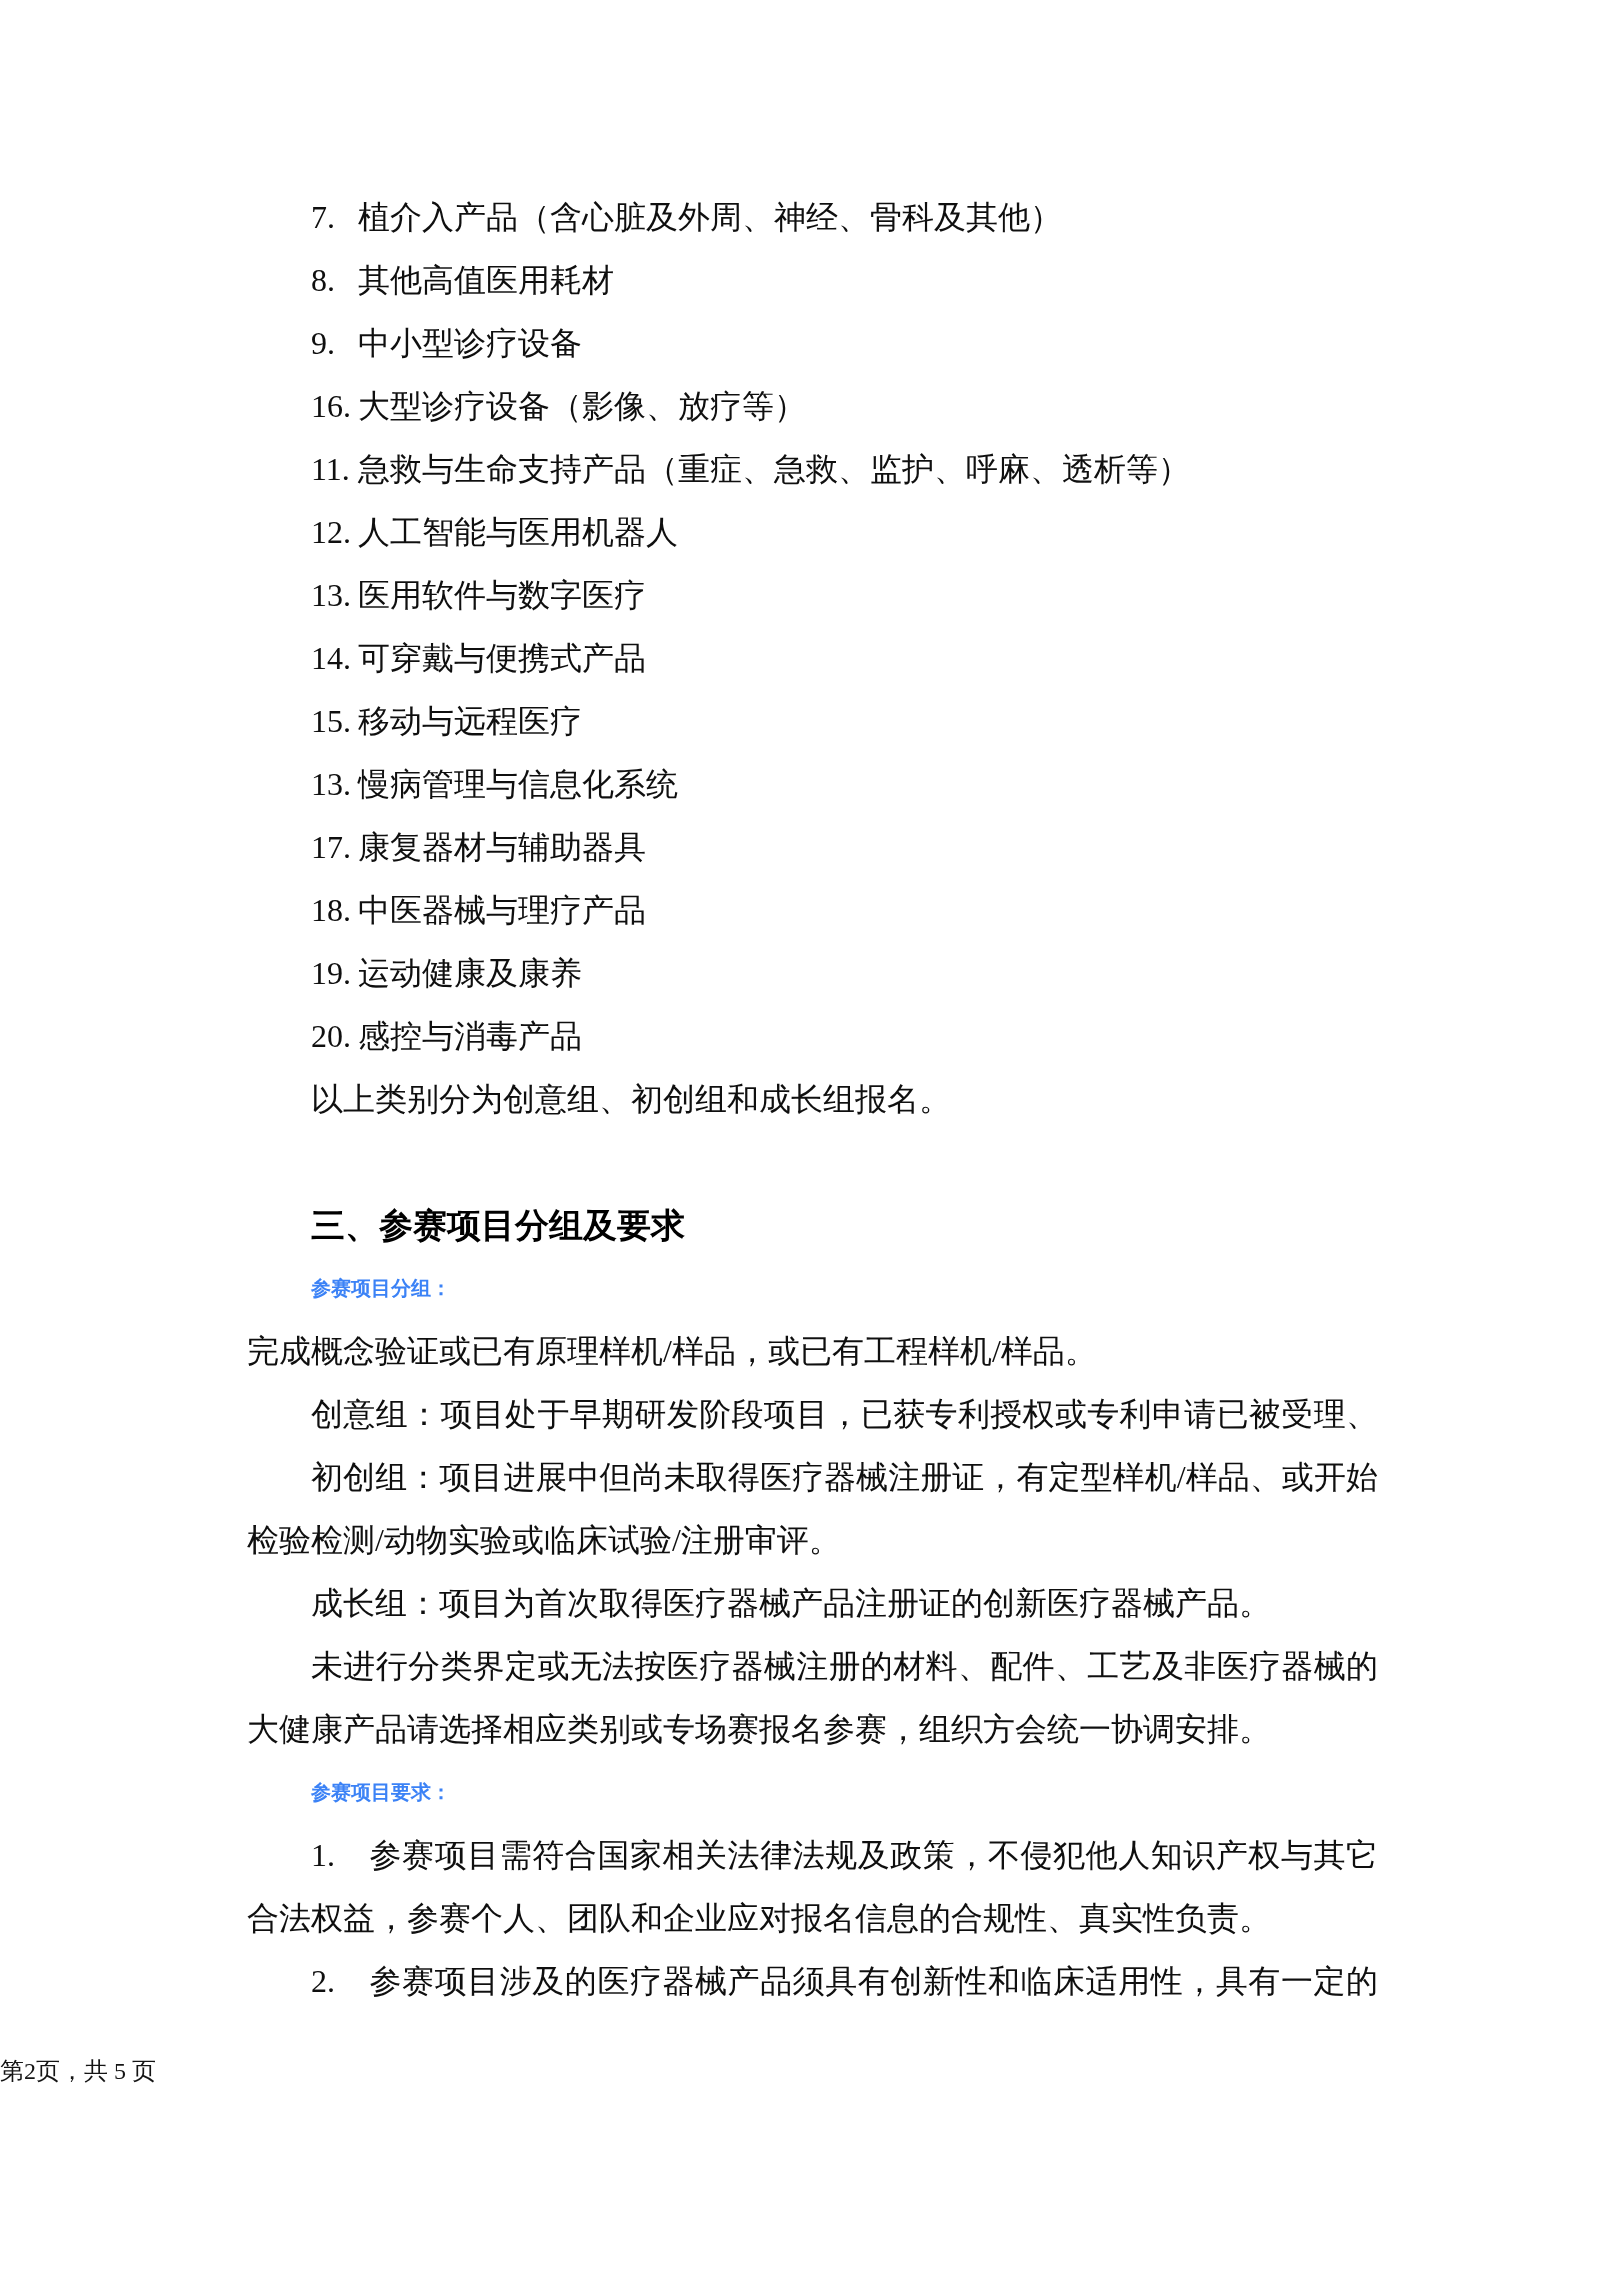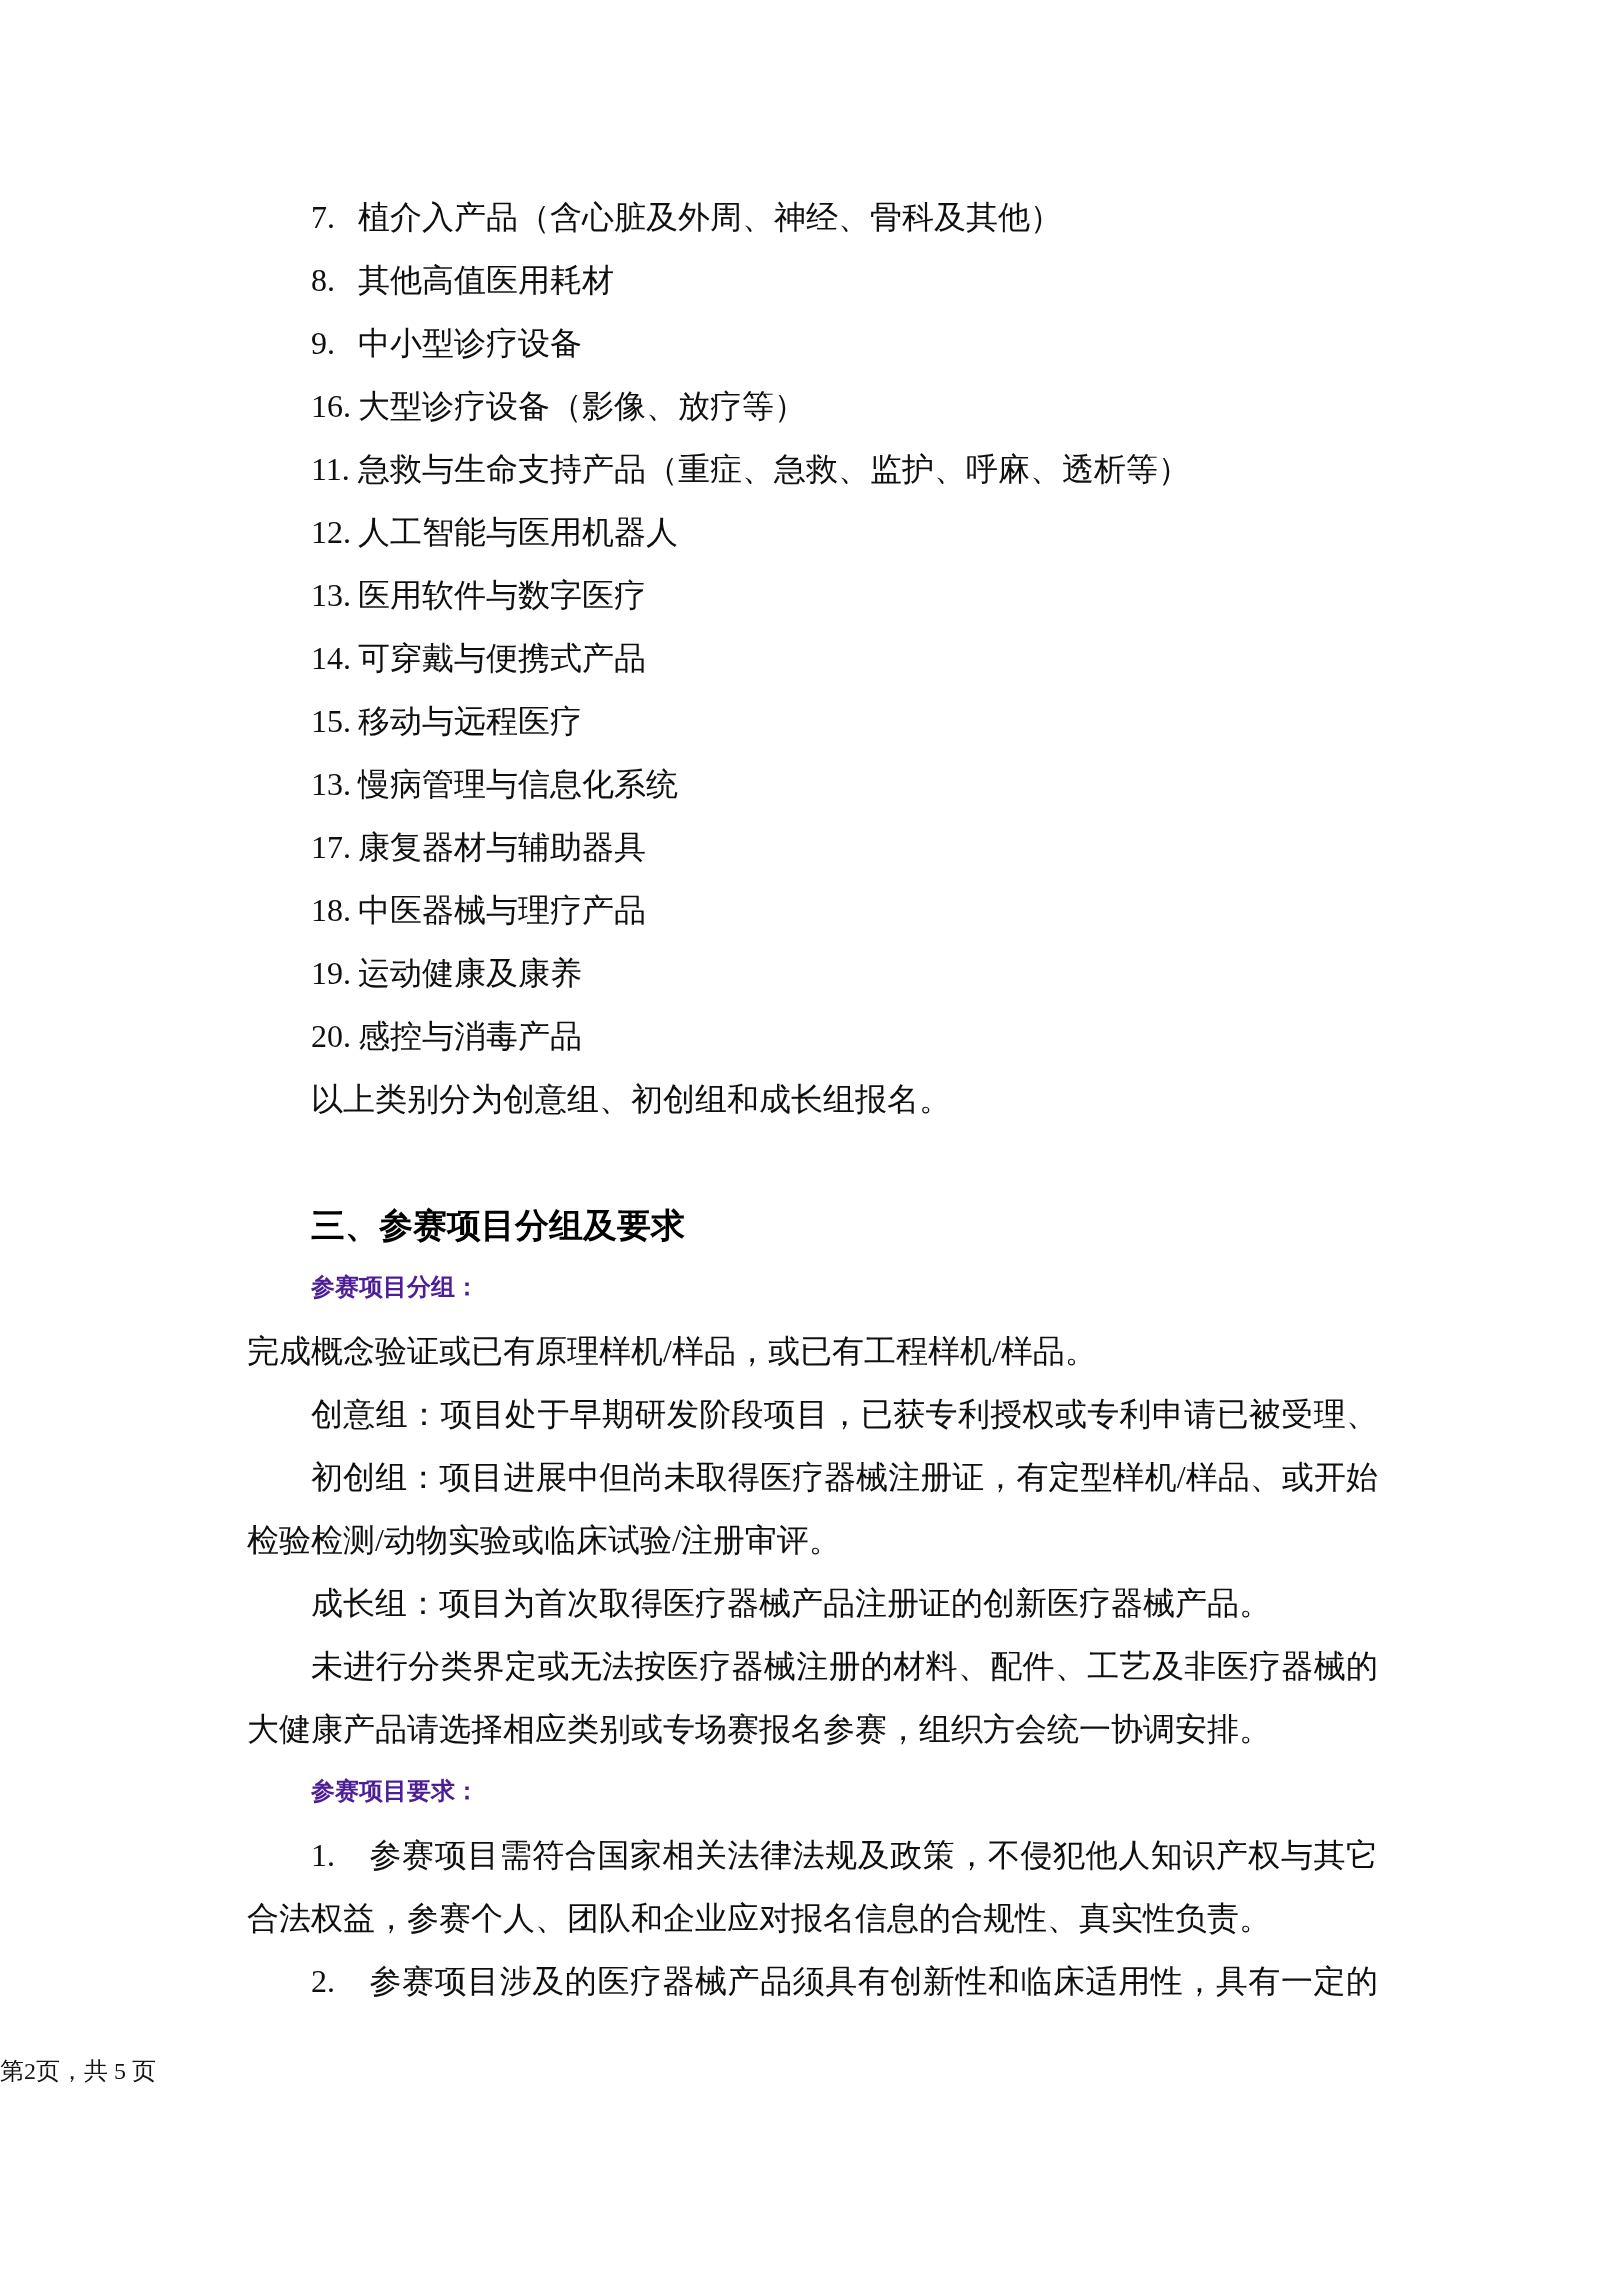--- a/index.html
+++ b/index.html
@@ -45,24 +45,24 @@
     min-width: 58px;
   }
   .heading {
     font-family: "Liberation Sans", "DejaVu Sans", sans-serif;
     font-weight: 700;
     font-size: 34px;
     color: #000000;
     margin-top: 63px; 
   }
   .subheading {
-    font-family: Liberation Mono, monospace;
+    font-family: Liberation Serif, serif;
     font-weight: 700;
-    font-size: 24px;
-    color: #4c1d95;
+    font-size: 20px;
+    color: #3b82f6;
   }
   .footer {
     position: absolute;
     top: 2040px;
     left: 0;
     width: 1623px;
     line-height: 63px;
     font-size: 24px;
     color: #141414;
   }

